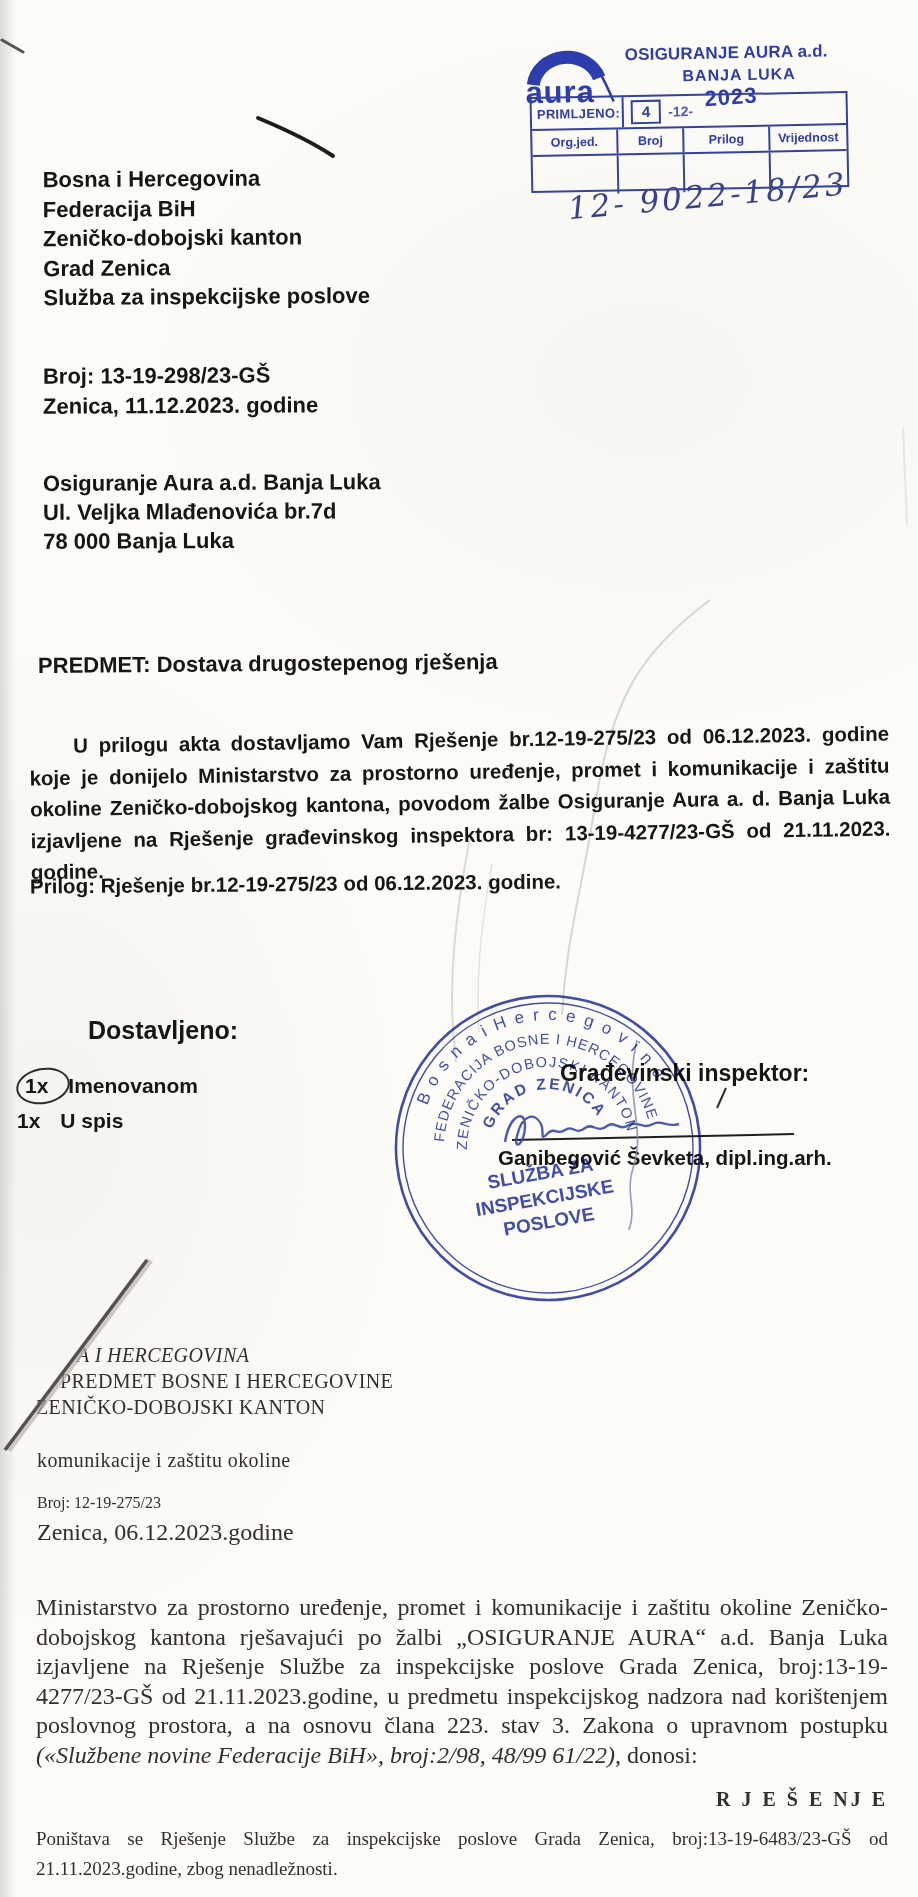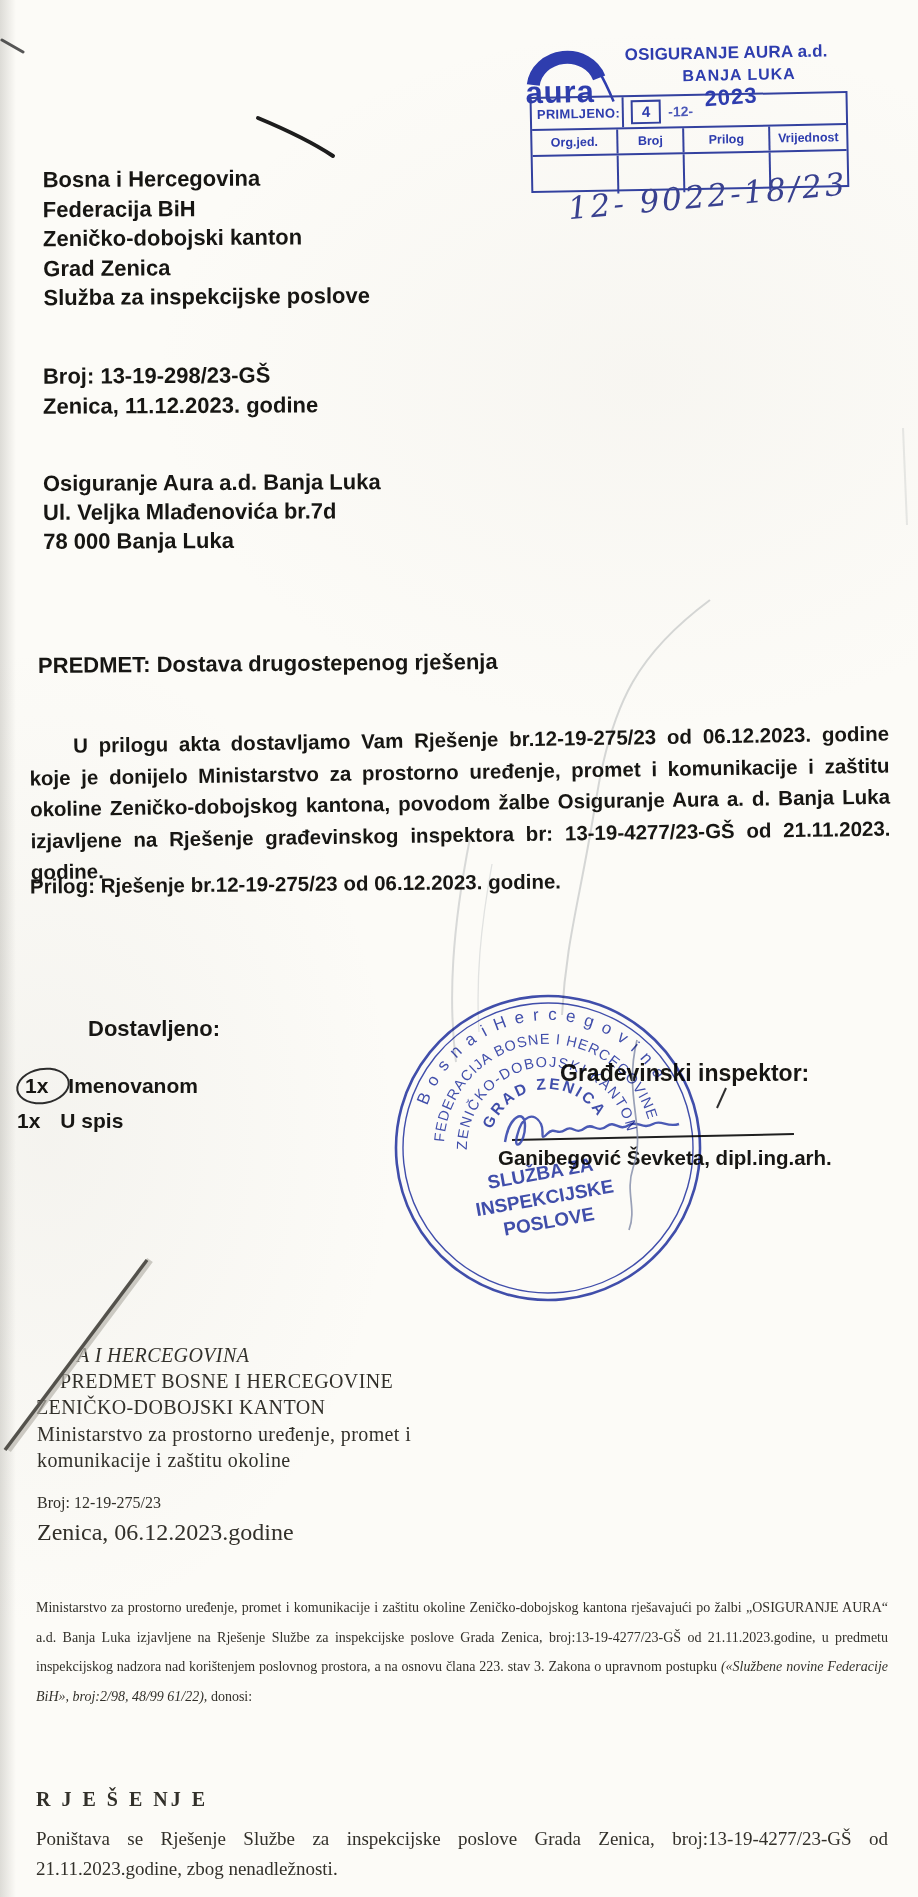--- a/index.html
+++ b/index.html
@@ -45,21 +45,21 @@
          color:#39418f;letter-spacing:3px;transform:rotate(-4deg);white-space:nowrap;}
 
   
   .sender{left:43px;top:164px;font-size:22px;line-height:29.5px;transform:rotate(-.4deg);}
   .refblock{left:43px;top:361px;font-size:22px;line-height:30px;transform:rotate(-.3deg);}
   .recipient{left:43px;top:468px;font-size:22px;line-height:29px;transform:rotate(-.3deg);}
   .subject{left:38px;top:651px;font-size:22px;transform:rotate(-.5deg);}
   .bodytext{left:30px;top:724px;width:860px;font-size:20.5px;line-height:31.5px;text-align:justify;
             text-indent:44px;transform:rotate(-.85deg);}
   .prilog{left:30px;top:872px;font-size:20.5px;transform:rotate(-.55deg);}
-  .distlabel{left:88px;top:1016px;font-size:22px;}
+  .distlabel{left:88px;top:1016px;font-size:25px;}
   .dist1{left:25px;top:1074px;font-size:21px;}
   .dist2{left:17px;top:1109px;font-size:21px;}
   .dist1 .lbl,.dist2 .lbl{margin-left:20px;}
   .qtyring{left:16px;top:1068px;width:50px;height:32px;border:2px solid #2c2c2c;border-radius:50%;transform:rotate(-10deg);}
   .insp-title{left:560px;top:1060px;font-size:23px;}
   .sigline{left:512px;top:1136px;width:282px;height:2px;background:#1f1f1f;transform:rotate(-1.2deg);}
   .insp-name{left:498px;top:1146px;font-size:20.5px;}
 
   
   .stamp{left:372px;top:972px;z-index:5;mix-blend-mode:multiply;opacity:.9;}
@@ -67,22 +67,22 @@
 
   
   .mhead{font-size:20px;line-height:26px;letter-spacing:.4px;}
   .mh1{left:77px;top:1342px;font-style:italic;}
   .mh2{left:60px;top:1368px;}
   .mh3{left:36px;top:1394px;}
   .mh4{left:37px;top:1421px;}
   .mh5{left:37px;top:1447px;}
   .mref1{left:37px;top:1494px;font-size:16px;}
   .mref2{left:37px;top:1519px;font-size:24px;}
-  .mintro{left:36px;top:1593px;width:852px;font-size:14px;line-height:29.5px;text-align:justify;}
-  .mtitle{left:36px;top:1788px;width:852px;text-align:left;font-size:20px;font-weight:700;letter-spacing:3px;}
+  .mintro{left:36px;top:1593px;width:852px;font-size:24px;line-height:29.5px;text-align:justify;}
+  .mtitle{left:36px;top:1788px;width:852px;text-align:right;font-size:20px;font-weight:700;letter-spacing:3px;}
   .mdecision{left:36px;top:1824px;width:852px;font-size:19px;line-height:29.5px;text-align:justify;}
 
   .artifact{pointer-events:none;}
   .under{z-index:0;}
   .over{z-index:7;}
   .sig-svg{left:495px;top:1038px;z-index:4;}
 </style>
 </head>
 <body>
 
@@ -196,31 +196,30 @@
         <text y="30">SLUŽBA ZA</text>
         <text y="55">INSPEKCIJSKE</text>
         <text y="79">POSLOVE</text>
       </g>
     </g>
   </svg>
 
   <div class="abs serif mhead mh1">A I HERCEGOVINA</div>
   <div class="abs serif mhead mh2">PREDMET BOSNE I HERCEGOVINE</div>
   <div class="abs serif mhead mh3">ZENIČKO-DOBOJSKI KANTON</div>
-  <div class="abs serif mhead mh4">Ministarstvo za prostorno uređenje, promet i</div>
   <div class="abs serif mhead mh5">komunikacije i zaštitu okoline</div>
 
   <div class="abs serif mref1">Broj: 12-19-275/23</div>
   <div class="abs serif mref2">Zenica, 06.12.2023.godine</div>
 
   <div class="abs serif mintro"><span>Ministarstvo za prostorno uređenje, promet i komunikacije i zaštitu okoline Zeničko-dobojskog kantona rješavajući po žalbi „OSIGURANJE AURA“ a.d. Banja Luka izjavljene na Rješenje Službe za inspekcijske poslove Grada Zenica, broj:13-19-4277/23-GŠ od 21.11.2023.godine, u predmetu inspekcijskog nadzora nad korištenjem poslovnog prostora, a na osnovu člana 223. stav 3. Zakona o upravnom postupku </span><i>(«Službene novine Federacije BiH», broj:2/98, 48/99 61/22),</i><span> donosi:</span></div>
 
   <div class="abs serif mtitle">R J E Š E NJ E</div>
 
-  <div class="abs serif mdecision">Poništava se Rješenje Službe za inspekcijske poslove Grada Zenica, broj:13-19-4277/23-GŠ od 21.11.2023.godine, zbog nenadležnosti.</div>
+  <div class="abs serif mdecision">Poništava se Rješenje Službe za inspekcijske poslove Grada Zenica, broj:13-19-6483/23-GŠ od 21.11.2023.godine, zbog nenadležnosti.</div>
 
   <svg class="abs artifact over" width="918" height="1897" style="left:0;top:0;">
     <path d="M 2,40 L 23,52" stroke="#3a3a3a" stroke-width="3" stroke-linecap="round" opacity="0.85"></path>
     <path d="M 258,118 C 282,128 312,142 333,156" fill="none" stroke="#1d1d1d" stroke-width="4" stroke-linecap="round"></path>
     <path d="M 150,1260 L 8,1450" stroke="#b9b6ae" stroke-width="7" opacity="0.7"></path>
     <path d="M 147,1260 L 5,1450" stroke="#47453f" stroke-width="3.5" opacity="0.9"></path>
   </svg>
 
 </div>
 

